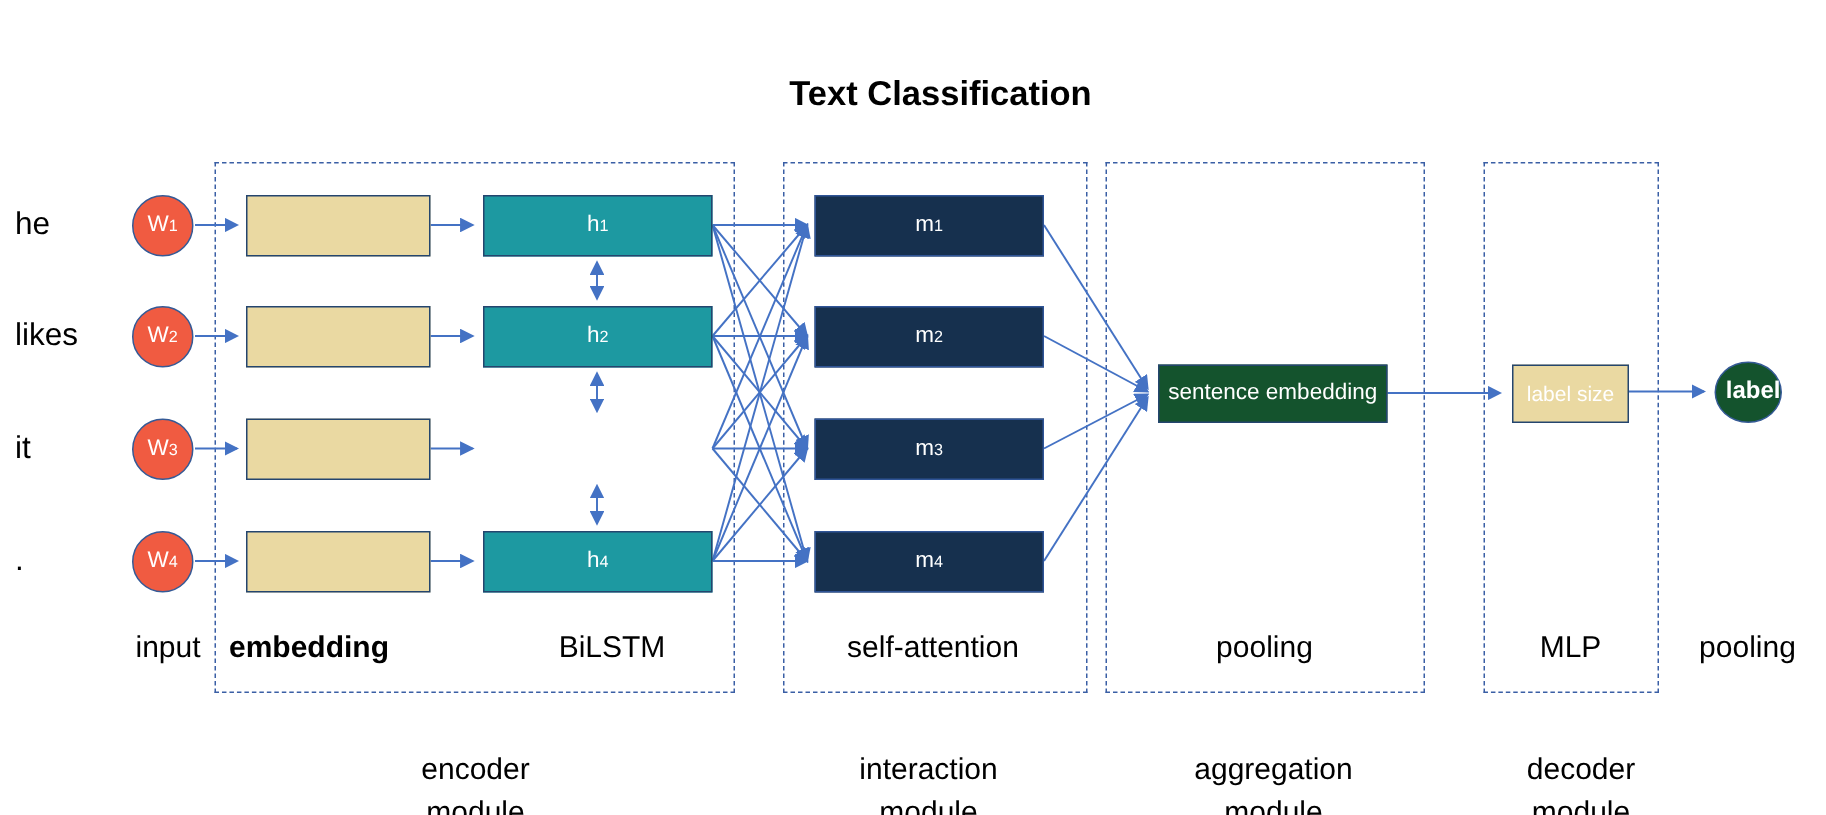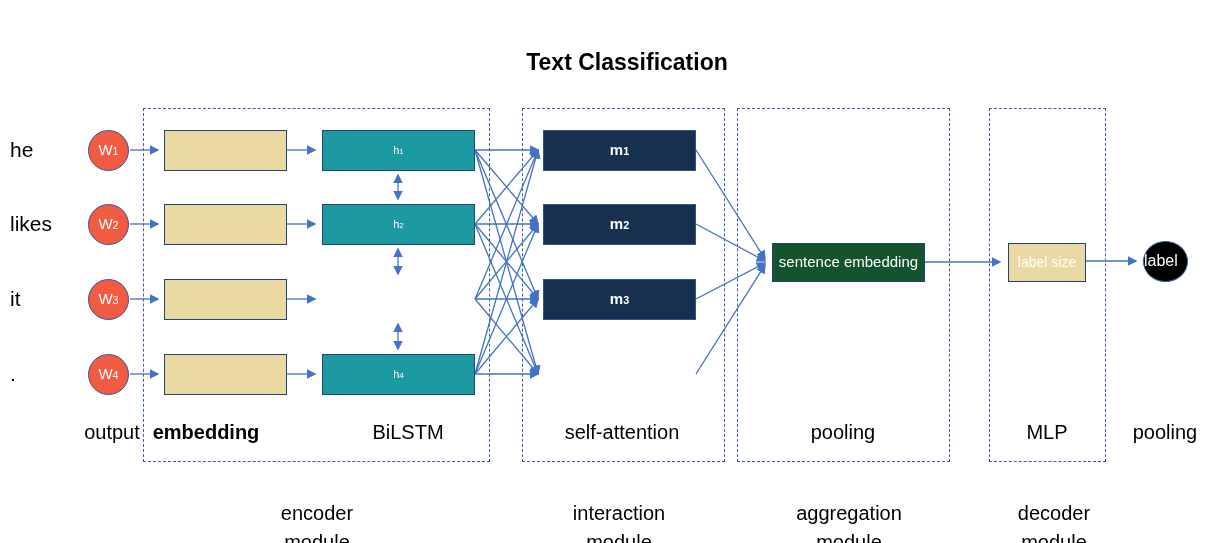--- a/index.html
+++ b/index.html
@@ -25,42 +25,42 @@
     background:#f05b41; border:1.5px solid #355a96; box-sizing:border-box;
     color:#fff; text-align:center; line-height:37px; font-size:15px;
   }
   .embox {
     position:absolute; left:164px; width:123px; height:41px;
     background:#ead9a2; border:1.5px solid #24456e; box-sizing:border-box;
   }
   .hbox {
     position:absolute; left:322px; width:153px; height:41px;
     background:#1d99a1; border:1.5px solid #24456e; box-sizing:border-box;
-    color:#fff; text-align:center; line-height:38px; font-size:11px;
+    color:#fff; text-align:center; line-height:38px; font-size:15px;
   }
   .mbox {
     position:absolute; left:543px; width:153px; height:41px;
     background:#16304e; border:1.5px solid #2f5496; box-sizing:border-box;
-    color:#fff; text-align:center; line-height:38px; font-size:15px;font-weight:bold;
+    color:#fff; text-align:center; line-height:38px; font-size:15px;
   }
   .sub { font-size:0.72em; }
   .sebox {
     position:absolute; left:772px; top:206px; width:153px; height:39px;
     background:#14532d; border:1.5px solid #24456e; box-sizing:border-box;
     color:#fff; text-align:center; line-height:36px; font-size:15px;
   }
   .lsbox {
     position:absolute; left:1008px; top:206px; width:78px; height:39px;
     background:#ead9a2; border:1.5px solid #24456e; box-sizing:border-box;
     color:#fff; text-align:center; line-height:36px; font-size:14px;
   }
   .outnode {
     position:absolute; left:1143px; top:204px; width:45px; height:41px; border-radius:50%;
-    background:#000000; border:1.5px solid #355a96; box-sizing:border-box;
-    color:#fff; text-align:left; line-height:38px; font-size:16px;
+    background:#14532d; border:1.5px solid #355a96; box-sizing:border-box;
+    color:#fff; text-align:right; line-height:38px; font-size:16px;font-weight:bold;
   }
   .col-label {
     position:absolute; top:384px; transform:translateX(-50%);
     font-size:20px; color:#000; white-space:nowrap;
   }
   .mod-label {
     position:absolute; top:462px; transform:translateX(-50%);
     font-size:20px; color:#000; text-align:center; line-height:29px;
   }
 </style>
@@ -140,26 +140,27 @@
 
   <div class="word" style="top:242px;">it</div>
   <div class="wnode" style="top:242px;"><span>W</span><span class="sub">3</span></div>
   <div class="embox" style="top:242px;"></div>
   <div class="mbox" style="top:242px;"><span>m</span><span class="sub">3</span></div>
 
   <div class="word" style="top:317px;">.</div>
   <div class="wnode" style="top:317px;"><span>W</span><span class="sub">4</span></div>
   <div class="embox" style="top:317px;"></div>
   <div class="hbox" style="top:317px;"><span>h</span><span class="sub">4</span></div>
+  <div class="mbox" style="top:317px;"><span>m</span><span class="sub">4</span></div>
 
   <div class="sebox">sentence embedding</div>
   <div class="lsbox">label size</div>
   <div class="outnode">label</div>
 
-  <div class="col-label" style="left:112px;">output</div>
+  <div class="col-label" style="left:112px;">input</div>
   <div class="col-label" style="left:206px;font-weight:bold;">embedding</div>
   <div class="col-label" style="left:408px;">BiLSTM</div>
   <div class="col-label" style="left:622px;">self-attention</div>
   <div class="col-label" style="left:843px;">pooling</div>
   <div class="col-label" style="left:1047px;">MLP</div>
   <div class="col-label" style="left:1165px;">pooling</div>
 
   <div class="mod-label" style="left:317px;text-align:center;">
     <span>encoder</span><br>
     <span>module</span>

